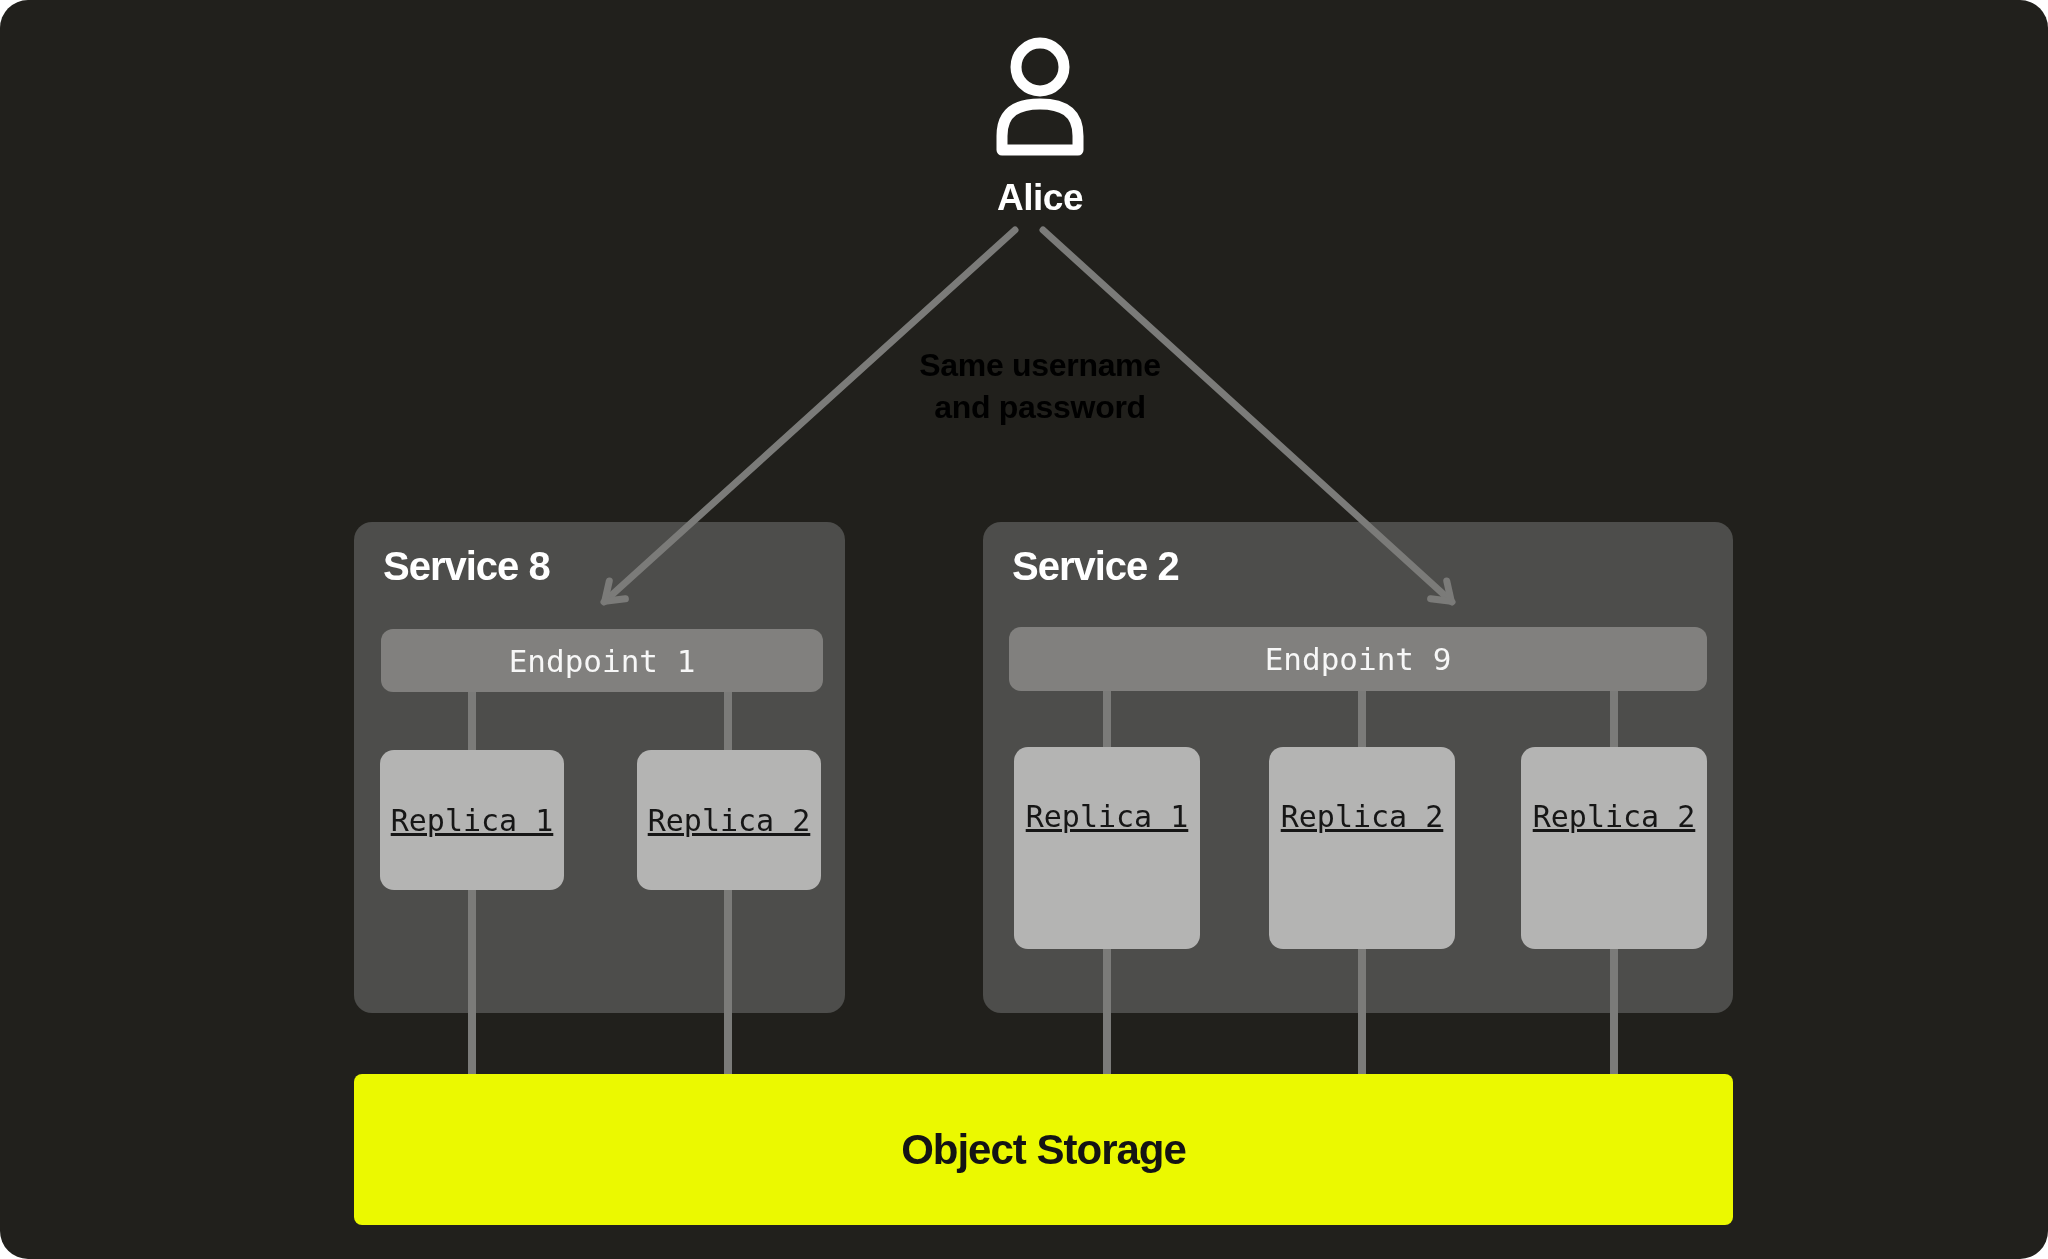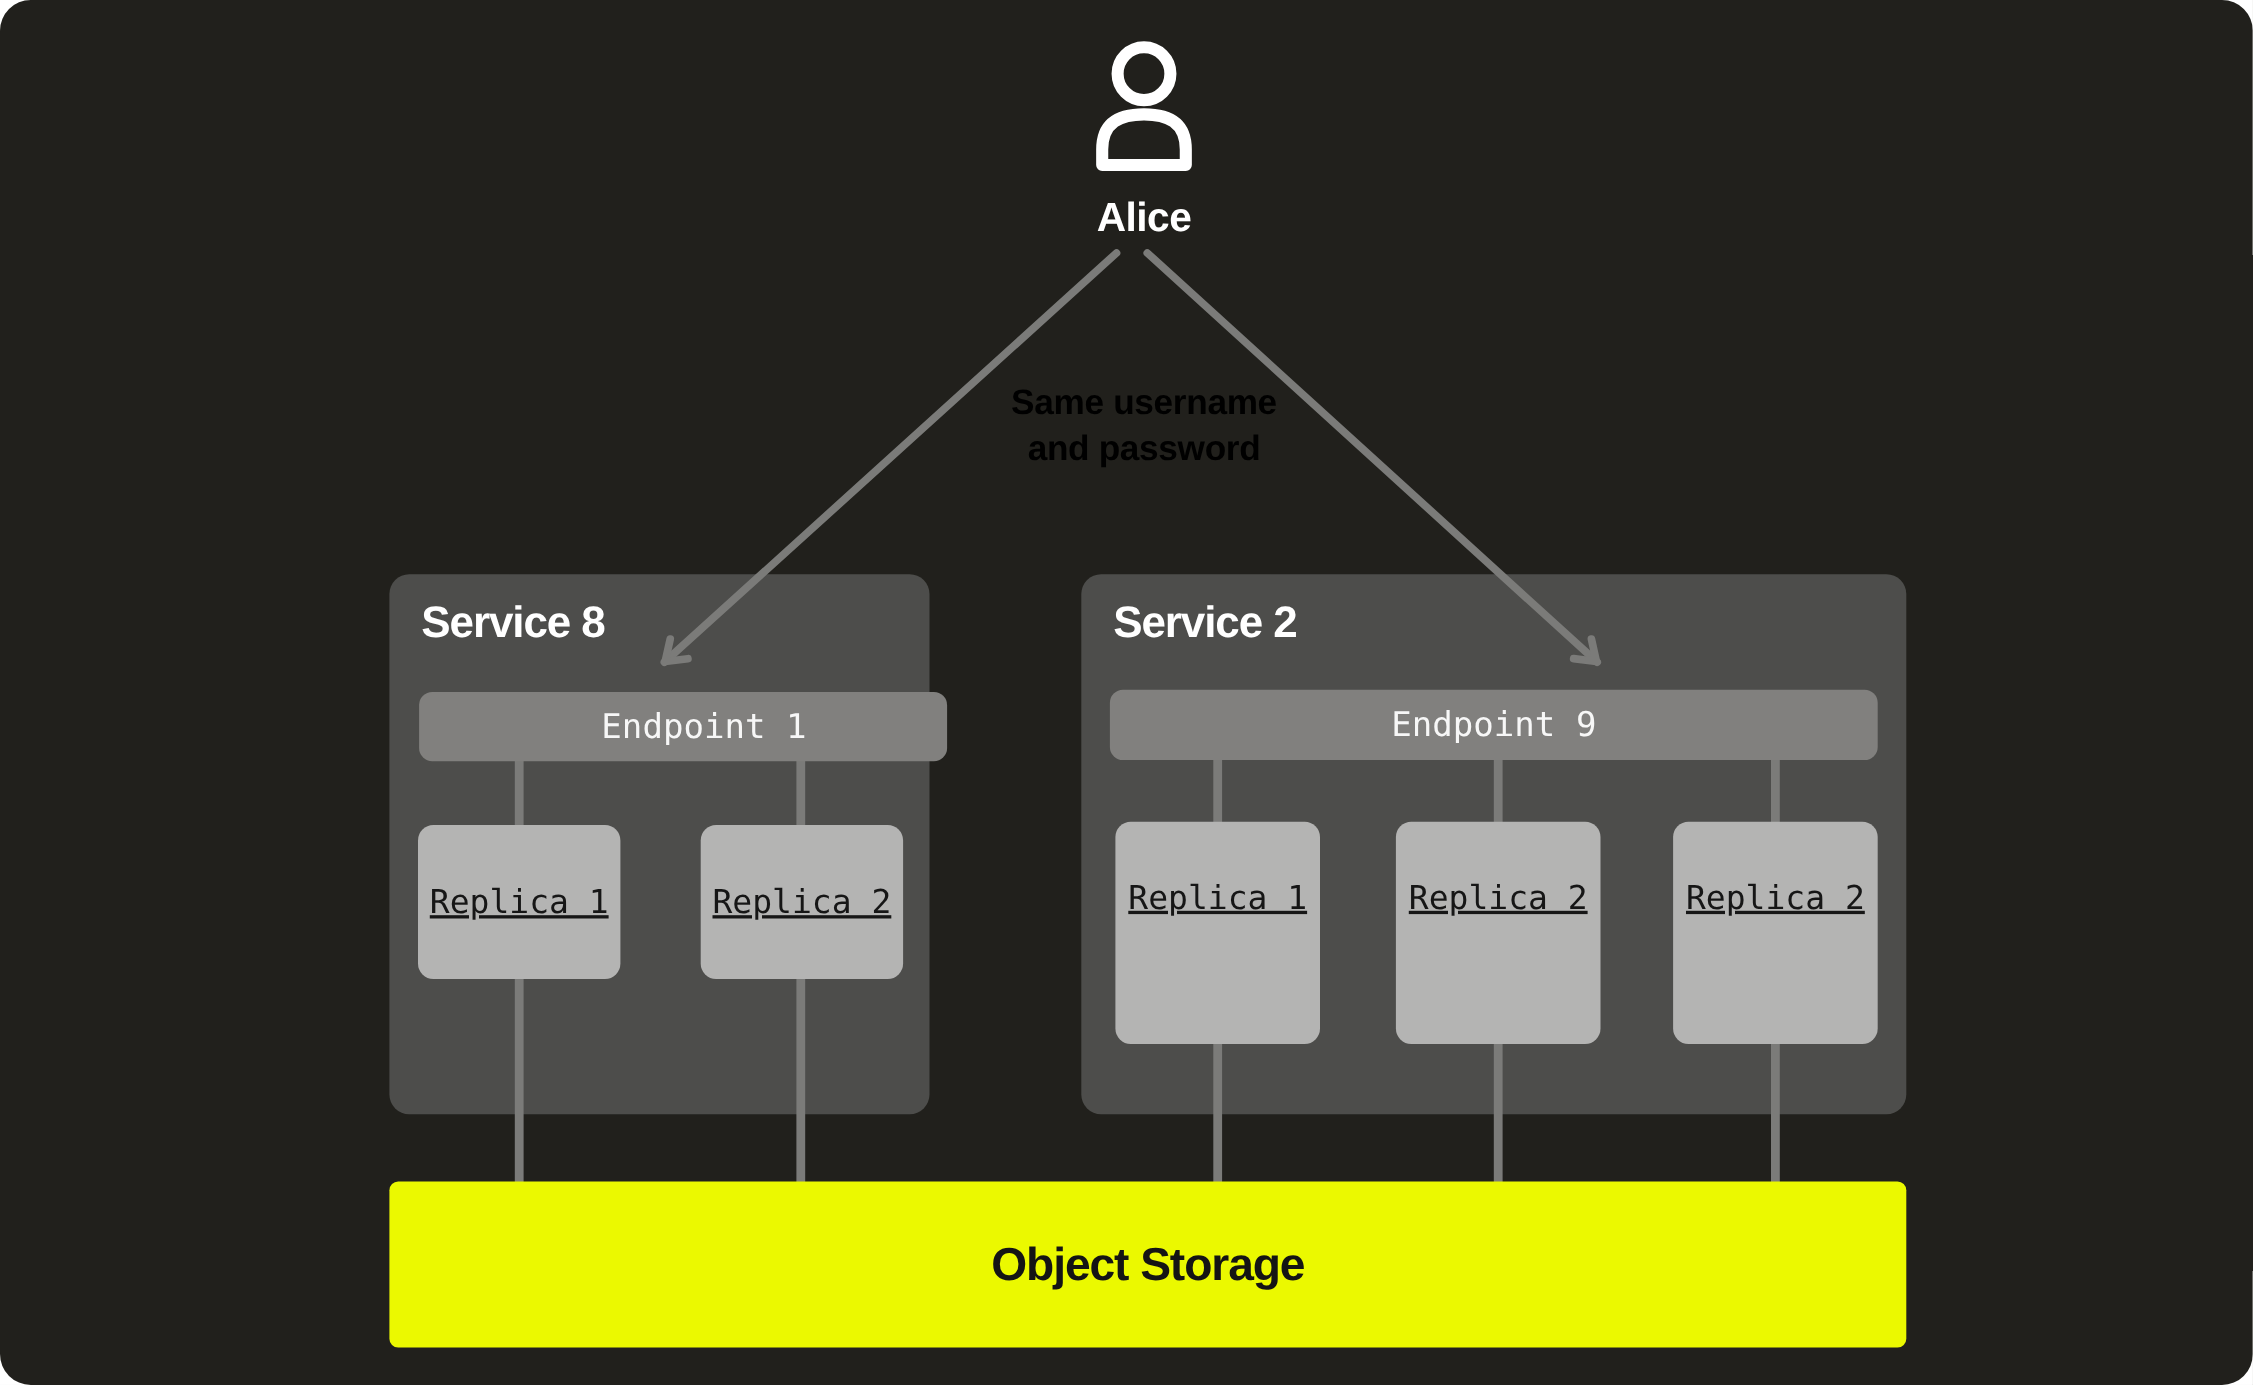--- a/index.html
+++ b/index.html
@@ -31,21 +31,21 @@
   .service-2{left:983px;top:522px;width:750px;height:491px;}
   .service-title{
     position:absolute;left:29px;top:22px;color:#ffffff;
     font-size:40px;font-weight:700;letter-spacing:-1px;z-index:3;
   }
   .endpoint{
     position:absolute;background:#81807e;border-radius:12px;z-index:3;
     display:flex;align-items:center;justify-content:center;
     color:#f7f7f7;font-family:"DejaVu Sans Mono",monospace;font-size:31px;
   }
-  .endpoint-1{left:381px;top:629px;width:442px;height:63px;padding-left:38px;}
+  .endpoint-1{left:381px;top:629px;width:442px;height:63px;}
   .endpoint-2{left:1009px;top:627px;width:698px;height:64px;}
   .replica{
     position:absolute;background:#b4b4b3;border-radius:14px;z-index:3;
     display:flex;align-items:center;justify-content:center;
     color:#161616;font-family:"DejaVu Sans Mono",monospace;font-size:30px;text-decoration:underline;
   }
   .replica.tall{align-items:flex-start;padding-top:52px;box-sizing:border-box;}
   .s1-r1{left:380px;top:750px;width:184px;height:140px;}
   .s1-r2{left:637px;top:750px;width:184px;height:140px;}
   .s2-r1{left:1014px;top:747px;width:186px;height:202px;}

